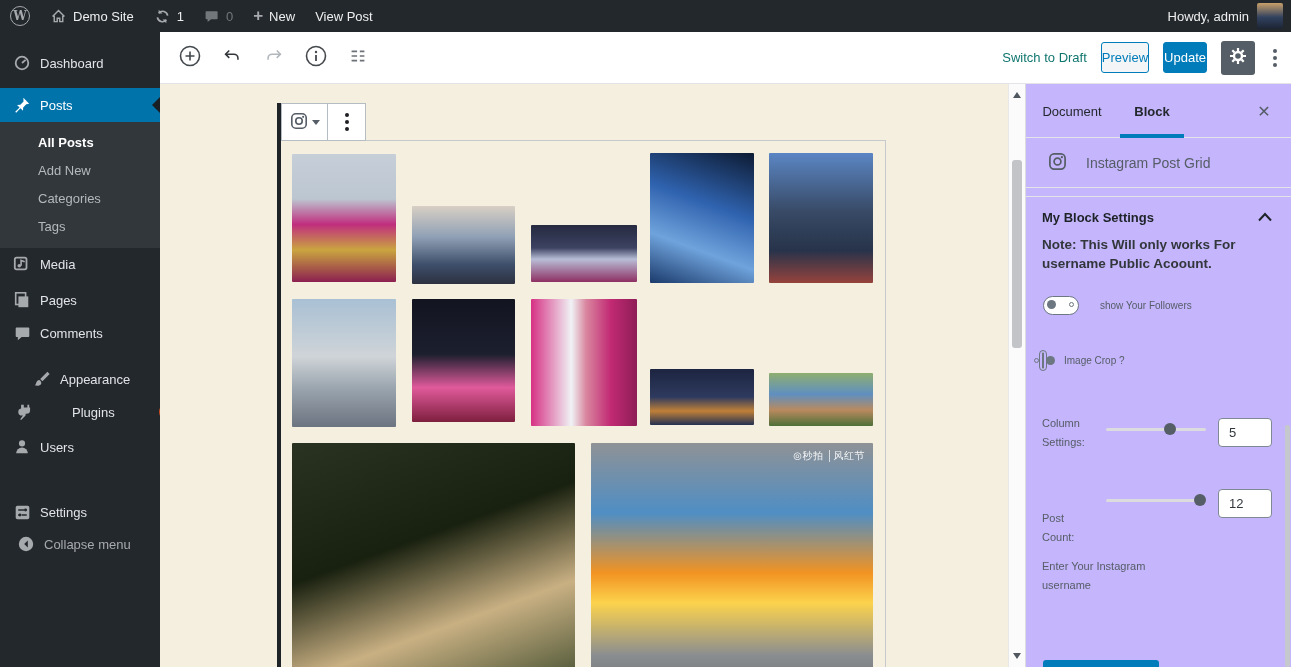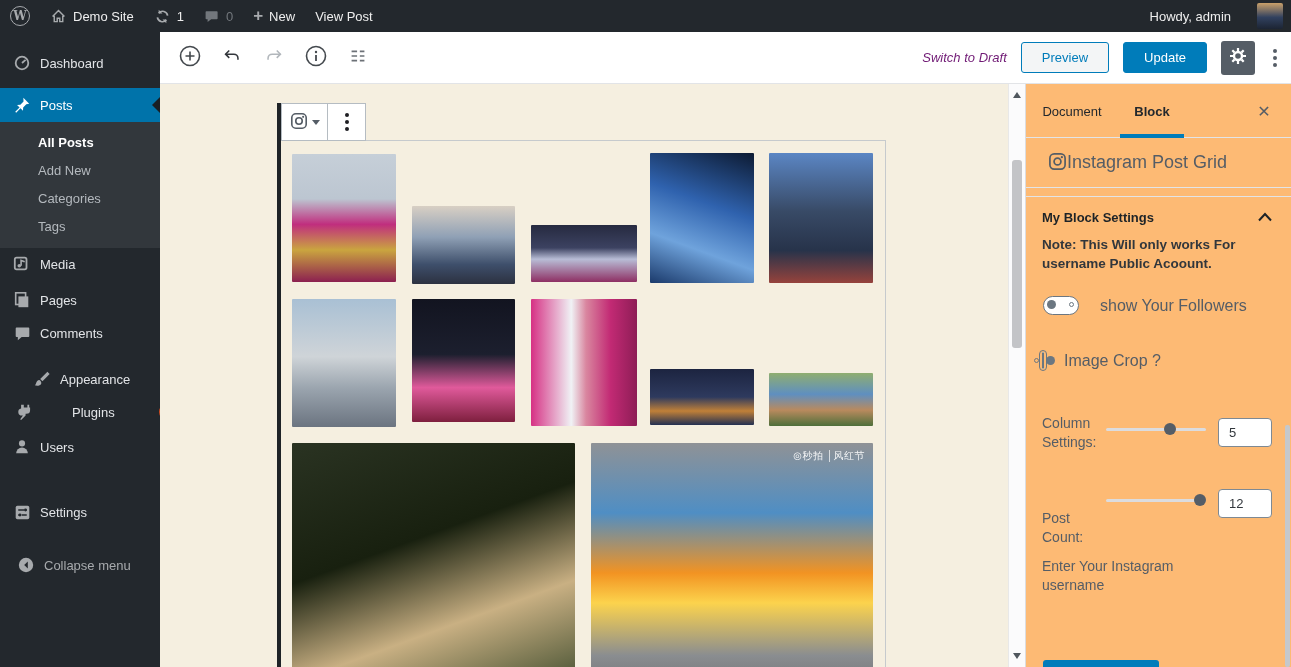--- a/index.html
+++ b/index.html
@@ -9,21 +9,21 @@
   
   #adminbar { position:absolute; left:0; top:0; width:1291px; height:32px; background:#23282d; color:#eee;
     display:flex; align-items:center; z-index:50; }
   #adminbar .bar-item { display:flex; align-items:center; gap:6px; padding:0 10px; height:32px; color:#eee; cursor:pointer; }
   #adminbar .muted { color:#a7aaad; }
   #adminbar .count-zero { color:#72777c; }
   #adminbar svg { display:block; }
   .wp-logo-circle { width:20px; height:20px; border:1.6px solid #a7aaad; border-radius:50%;
     display:flex; align-items:center; justify-content:center; color:#a7aaad;
     font-family:"DejaVu Serif",serif; font-size:12px; font-weight:bold; }
-  #adminbar .right { margin-left:auto; display:flex; align-items:center; gap:26px; padding-right:8px; }
+  #adminbar .right { margin-left:auto; display:flex; align-items:center; gap:8px; padding-right:8px; }
   .avatar { width:26px; height:26px; border-radius:2px; }
 
   
   #adminmenu { position:absolute; left:0; top:32px; width:160px; height:635px; background:#23282d; color:#eee; }
   .menu-row { position:absolute; left:0; width:160px; height:34px; display:flex; align-items:center; gap:8px;
     padding-left:12px; color:#e2e4e7; cursor:pointer; }
   .menu-row .mi { width:20px; height:20px; flex:0 0 20px; display:flex; align-items:center; justify-content:center; }
   .menu-row.active { background:#0073aa; color:#fff; }
   .menu-row.active .arrow { position:absolute; right:0; top:50%; margin-top:-8px; width:0; height:0;
     border-top:8px solid transparent; border-bottom:8px solid transparent; border-right:8px solid #191e23; }
@@ -35,22 +35,22 @@
     text-align:center; font-size:11px; margin-left:4px; }
   .collapse-row { color:#a7aaad; }
 
   
   #editor-header { position:absolute; left:160px; top:32px; width:1131px; height:52px; background:#fff;
     border-bottom:1px solid #e2e4e7; display:flex; align-items:center; z-index:40; }
   .eh-left { display:flex; align-items:center; gap:14px; padding-left:16px; }
   .icon-btn { width:28px; height:28px; display:flex; align-items:center; justify-content:center; background:none;
     border:none; cursor:pointer; }
   .eh-right { margin-left:auto; display:flex; align-items:center; gap:14px; padding-right:10px; }
-  .link-blue { color:#701a75; cursor:pointer;font-style:italic; }
-  .btn { height:31px; border-radius:3px; font-size:13px; padding:0 20px; cursor:pointer; font-family:inherit; }
+  .link-blue { color:#0f766e; cursor:pointer; }
+  .btn { height:31px; border-radius:3px; font-size:13px; padding:0 0; cursor:pointer; font-family:inherit; }
   .btn-outline { background:#f3f5f6; border:1px solid #007cba; color:#007cba; }
   .btn-primary { background:#007cba; border:1px solid #007cba; color:#fff; }
   .gear-btn { width:34px; height:34px; background:#555d66; border:none; border-radius:3px; display:flex;
     align-items:center; justify-content:center; cursor:pointer; }
   .vdots { display:inline-flex; flex-direction:column; gap:3px; cursor:pointer; padding:4px; }
   .vdots i { width:4px; height:4px; border-radius:50%; background:#555d66; }
 
   
   #canvas { position:absolute; left:160px; top:84px; width:848px; height:583px; background:#f5efe0; overflow:hidden; }
   #block-outline { position:absolute; left:121px; top:56px; width:605px; height:620px;
@@ -69,45 +69,45 @@
 
   
   #canvas-scrollbar { position:absolute; left:1008px; top:84px; width:17px; height:583px; background:#fbfbfc;
     border-left:1px solid #e8e8e8; z-index:30; }
   .sb-arrow { position:absolute; left:4px; width:0; height:0; border-left:4px solid transparent; border-right:4px solid transparent; cursor:pointer; }
   .sb-up { top:8px; border-bottom:6px solid #50575e; }
   .sb-down { bottom:8px; border-top:6px solid #50575e; }
   #canvas-thumb { position:absolute; left:3px; top:76px; width:10px; height:188px; background:#c3c4c7; border-radius:3px; cursor:pointer; }
 
   
-  #inspector { position:absolute; left:1025px; top:84px; width:266px; height:583px; background:#fdba74;
+  #inspector { position:absolute; left:1025px; top:84px; width:266px; height:583px; background:#c4b5fd;
     border-left:1px solid #dcdcde; color:#1e1e23; }
   #tabs-row { position:absolute; left:0; top:0; width:100%; height:54px; border-bottom:1px solid #e2e4e7; display:flex; }
   .tab { height:54px; display:flex; align-items:center; justify-content:center; cursor:pointer; color:#23282d; position:relative; }
   .tab-document { width:92px; }
   .tab-block { width:68px; font-weight:bold; }
   .tab-block::after { content:""; position:absolute; left:2px; right:2px; bottom:0; height:4px; background:#007cba; }
   .close-x { position:absolute; right:14px; top:14px; width:26px; height:26px; display:flex; align-items:center;
     justify-content:center; color:#555d66; font-size:16px; cursor:pointer; }
   #block-card { position:absolute; left:0; top:54px; width:100%; height:50px; border-bottom:1px solid #e2e4e7;
     display:flex; align-items:center; }
   #block-card .bc-icon { margin-left:22px; }
-  #block-card .bc-label { color:#555d66; font-size:18px; font-weight:500; }
+  #block-card .bc-label { margin-left:19px; color:#555d66; font-size:14px; font-weight:500; }
   #panel-header { position:absolute; left:0; top:112px; width:100%; height:42px; border-top:1px solid #e2e4e7;
     display:flex; align-items:center; cursor:pointer; }
   #panel-header .ph-title { margin-left:16px; font-weight:bold; color:#1d2327; }
   #panel-header .ph-chevron { margin-left:auto; margin-right:18px; }
   .note { position:absolute; left:16px; top:151px; width:230px; font-weight:bold; color:#32373c; line-height:19px; font-size:13.5px; }
   .toggle-row { position:absolute; left:0; width:100%; display:flex; align-items:center; }
-  .toggle-row .t-label { color:#555d66; font-size:16px; }
+  .toggle-row .t-label { color:#555d66; font-size:10px; }
   .toggle { width:36px; height:19px; border:1.5px solid #6c7781; border-radius:10px; position:relative; background:#fff; cursor:pointer; }
   .toggle .dot-on { position:absolute; left:3px; top:3px; width:9px; height:9px; background:#6c7781; border-radius:50%; }
   .toggle .dot-off { position:absolute; right:4px; top:4.5px; width:5px; height:5px; border:1.5px solid #6c7781; border-radius:50%; }
   .focus-ring { border:1.5px solid #6c7781; border-radius:13px; padding:2px; }
-  .ctl-label { position:absolute; left:16px; color:#555d66; line-height:19px; font-size:14px; }
+  .ctl-label { position:absolute; left:16px; color:#555d66; line-height:19px; font-size:11px; }
   .slider-track { position:absolute; left:80px; width:100px; height:3px; background:#dcdcde; border-radius:2px; cursor:pointer; }
   .slider-thumb { position:absolute; top:-5px; width:12px; height:12px; background:#555d66; border-radius:50%; }
   .num-box { position:absolute; left:192px; width:54px; height:29px; border:1px solid #7e8993; border-radius:4px;
     padding-left:10px; font-size:13px; color:#32373c; font-family:inherit; }
   .text-input { position:absolute; left:16px; top:513px; width:229px; height:28px; border:1px solid #7e8993;
     border-radius:4px; padding:0 8px; font-size:13px; color:#32373c; font-family:inherit; }
   #ig-submit { position:absolute; left:17px; top:576px; width:116px; height:30px; background:#007cba; border:none;
     border-radius:3px; cursor:pointer; }
   #inspector-thumb { position:absolute; right:1px; top:341px; width:5px; height:242px; background:#c5c8cc; border-radius:2px; cursor:pointer; }
 </style>
@@ -262,21 +262,21 @@
       <svg width="17" height="17" viewBox="0 0 20 20">
           <rect x="2" y="2" width="16" height="16" rx="2" fill="#a7aaad"></rect>
           <path d="M5 7 h7 M14 7 h1 M5 13 h1 M9 13 h6" stroke="#23282d" stroke-width="1.8"></path>
           <circle cx="13.5" cy="7" r="1.7" fill="#23282d"></circle>
           <circle cx="7" cy="13" r="1.7" fill="#23282d"></circle>
         </svg>
     </span>
     <span>Settings</span>
   </div>
 
-  <div class="menu-row collapse-row" style="top:516px;padding-left:16px;">
+  <div class="menu-row collapse-row" style="top:495px;padding-left:16px;">
     <span class="mi">
       <svg width="18" height="18" viewBox="0 0 20 20">
           <circle cx="10" cy="10" r="8" fill="#a7aaad"></circle>
           <path d="M12 6 L8 10 L12 14 z" fill="#23282d"></path>
         </svg>
     </span>
     <span>Collapse menu</span>
   </div>
 </div>
 

